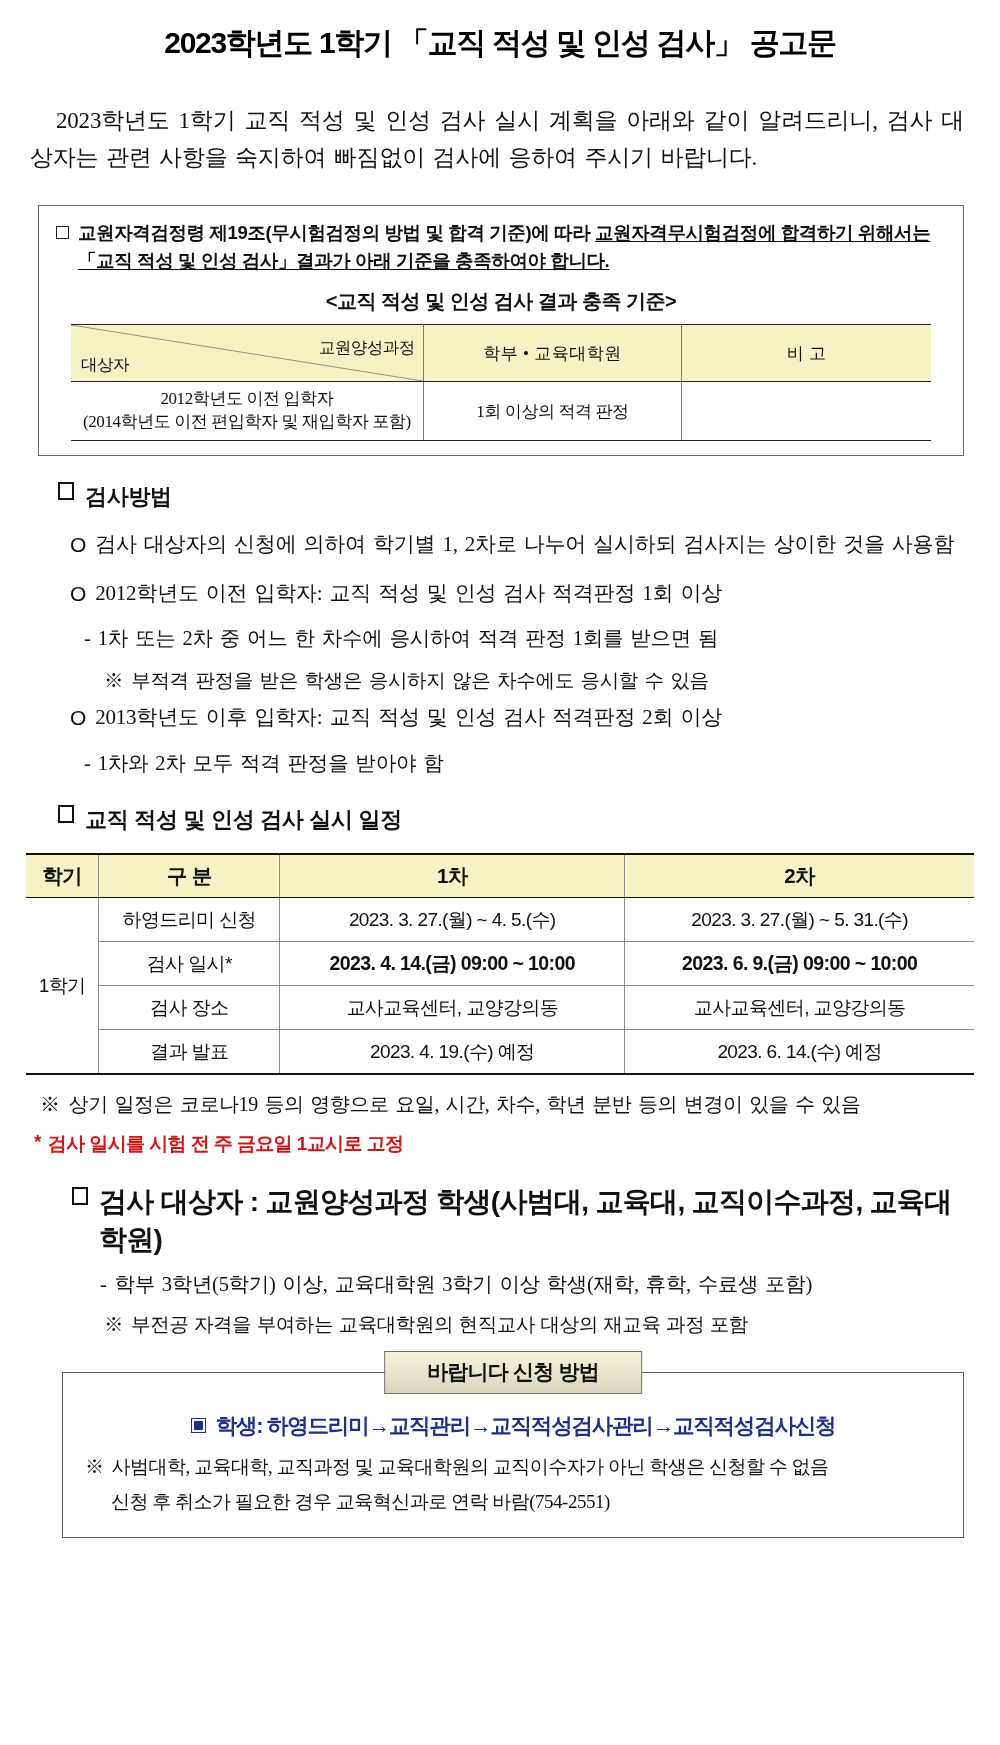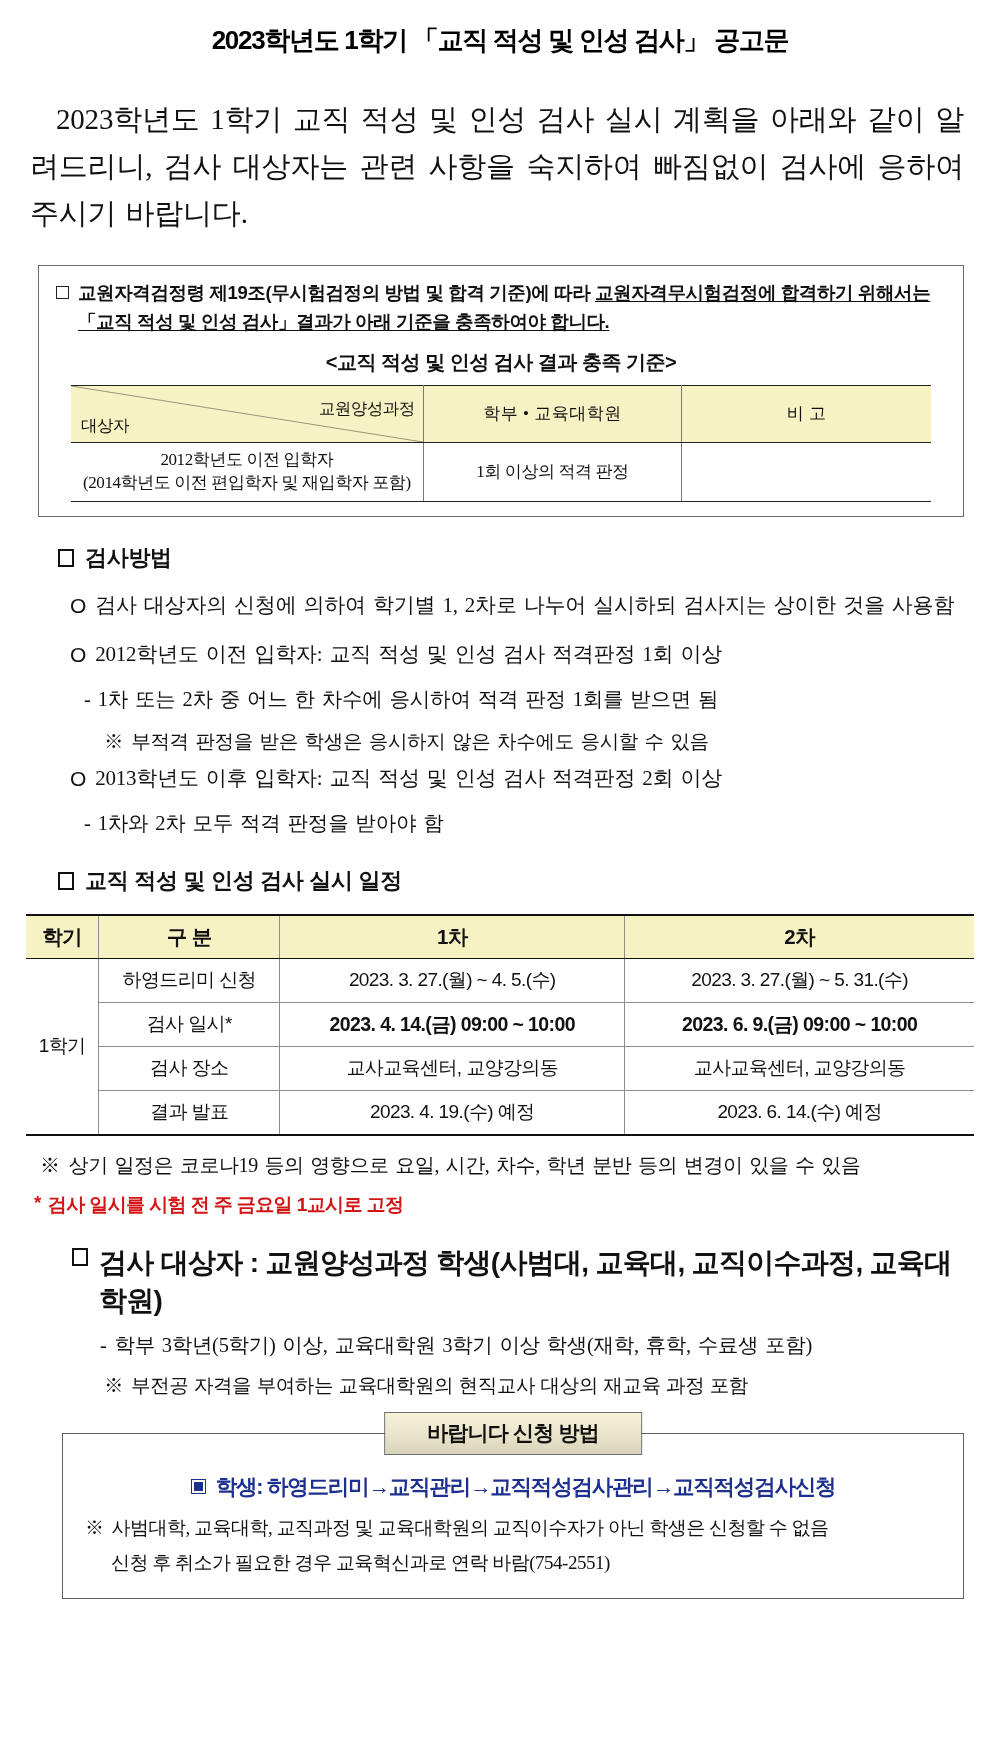--- a/index.html
+++ b/index.html
@@ -21,31 +21,31 @@
     box-sizing: border-box;
     padding: 0 0 10px 0;
     position: relative;
   }
 
   
   .doc-title {
     text-align: center;
     font-family: "Liberation Sans", "DejaVu Sans", sans-serif;
     font-weight: bold;
-    font-size: 26px;
+    font-size: 30px;
     letter-spacing: -1.3px;
     margin: 23px 0 0 0;
     padding: 0 20px;
     color: #000;
   }
 
   
   .intro {
     margin: 38px 36px 0 30px;
-    font-size: 29px;
+    font-size: 23px;
     line-height: 1.62;
     letter-spacing: -0.2px;
     text-align: justify;
     text-indent: 26px;
     word-spacing: 2px;
   }
 
   
   .box1 {
     margin: 28px 36px 0 38px;
@@ -145,21 +145,20 @@
     font-size: 16.5px;
     text-decoration: underline;
     text-underline-offset: 3px;
     letter-spacing: -0.6px;
   }
   .head-lbl { font-size: 17px; letter-spacing: 0.5px; }
 
   
   .sec-head {
     display: flex;
-    align-items: center;
     font-family: "Liberation Sans", "DejaVu Sans", sans-serif;
     font-weight: bold;
     font-size: 22px;
     letter-spacing: -0.3px;
     margin: 26px 0 0 58px;
   }
   .sq-solid {
     display: inline-block;
     width: 12px;
     height: 14px;

